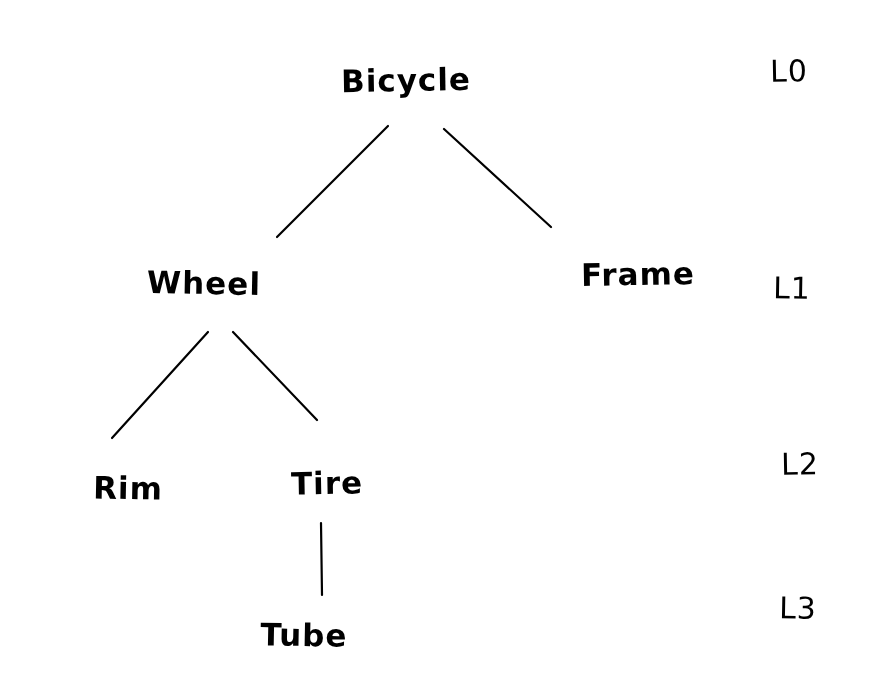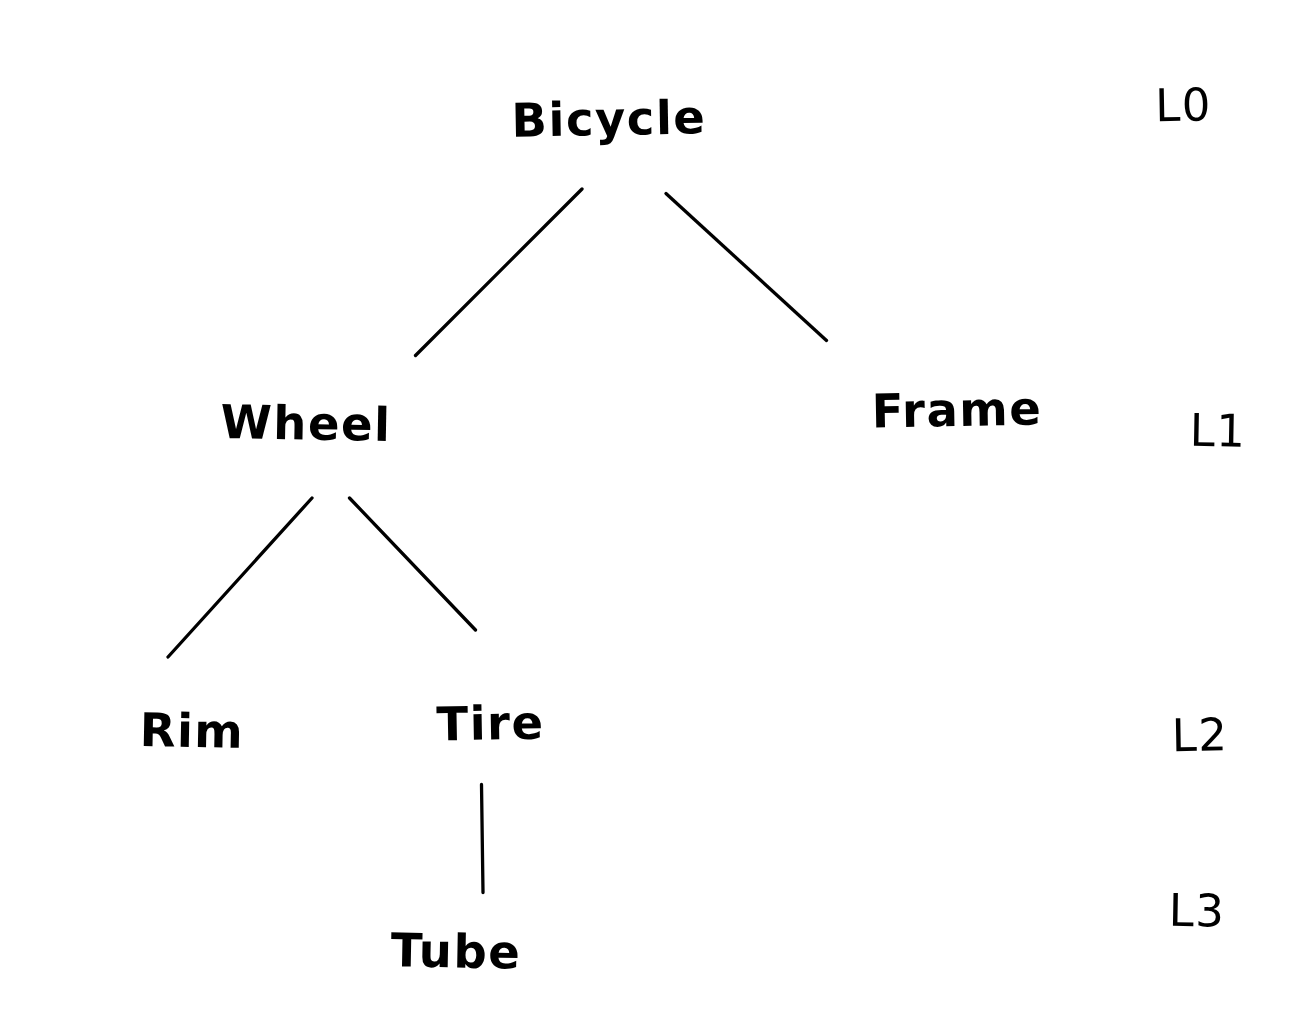--- a/index.html
+++ b/index.html
@@ -70,19 +70,19 @@
   <div class="node-label tilt-a" style="left:638px; top:274px;">Frame</div>
 
   <div class="node-label tilt-b" style="left:128px; top:488px;">Rim</div>
 
   <div class="node-label tilt-a" style="left:327px; top:483px;">Tire</div>
 
   <div class="node-label tilt-b" style="left:304px; top:635px;">Tube</div>
 
   <div class="level-label tilt-a" style="left:789px; top:71px;">L0</div>
 
-  <div class="level-label tilt-b" style="left:812px; top:288px;">L1</div>
+  <div class="level-label tilt-b" style="left:792px; top:288px;">L1</div>
 
-  <div class="level-label tilt-a" style="left:800px; top:464px;margin-top:27px;">L2</div>
+  <div class="level-label tilt-a" style="left:800px; top:464px;">L2</div>
 
   <div class="level-label tilt-b" style="left:798px; top:608px;">L3</div>
 
 </div>
 
 </body></html>

